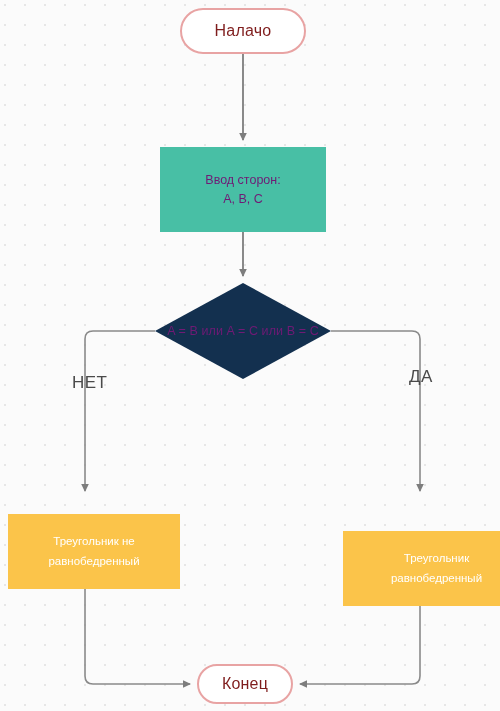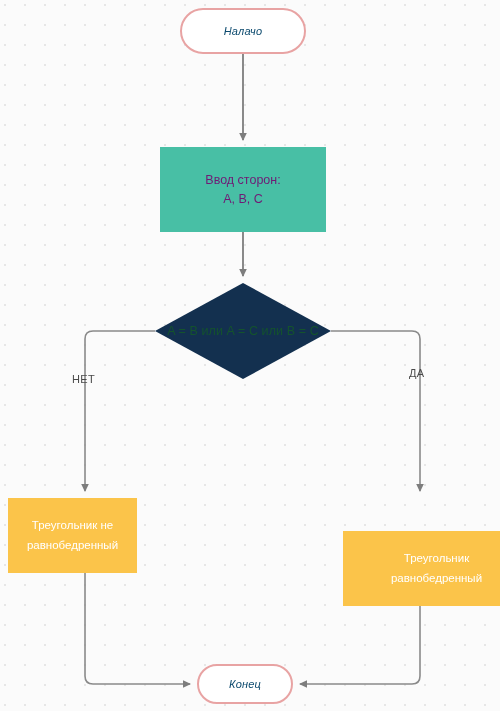--- a/index.html
+++ b/index.html
@@ -54,24 +54,23 @@
     align-items: center;
     justify-content: center;
     text-align: center;
   }
 
   
   .terminator {
     background: #ffffff;
     border: 2px solid #e8a3a3;
     border-radius: 999px;
-    color: #0c4a6e;
-    font-size: 11px;
+    color: #7f1d1d;
+    font-size: 16px;
     letter-spacing: 0.2px;
-    font-style: italic;
   }
 
   
   .process-teal {
     background: #48bfa5;
     color: #701a75;
     font-size: 12.5px;
     line-height: 1.45;
   }
 
@@ -90,31 +89,31 @@
   .decision-shape {
     position: absolute;
     inset: 0;
   }
   .decision-label {
     position: absolute;
     inset: 0;
     display: flex;
     align-items: center;
     justify-content: center;
-    color: #14532d;
+    color: #701a75;
     font-size: 12.5px;
     white-space: nowrap;
     letter-spacing: 0.1px;
   }
 
   
   .edge-label {
     position: absolute;
     z-index: 3;
-    font-size: 11px;
+    font-size: 17px;
     color: #4a4a4a;
     letter-spacing: 0.4px;
     white-space: nowrap;
   }
 
   .multiline { white-space: pre-line; }
 </style>
 </head>
 <body>
 
@@ -151,21 +150,21 @@
 A, B, C</span>
   </div>
 
   <div class="decision-wrap" style="left:155px; top:283px; width:176px; height:96px;">
     <svg class="decision-shape" viewBox="0 0 176 96" width="176" height="96" preserveAspectRatio="none">
       <polygon points="88,0 176,48 88,96 0,48" fill="#13304f"></polygon>
     </svg>
     <div class="decision-label">A = B или A = C или B = C</div>
   </div>
 
-  <div class="node process-amber" style="left:8px; top:498px; width:129px; height:75px;">
+  <div class="node process-amber" style="left:8px; top:514px; width:172px; height:75px;">
     <span class="multiline">Треугольник  не
 равнобедренный</span>
   </div>
 
   <div class="node process-amber" style="left:343px; top:498px; width:187px; height:75px;margin-top:33px;">
     <span class="multiline">Треугольник
 равнобедренный</span>
   </div>
 
   <div class="node terminator" style="left:197px; top:664px; width:96px; height:40px;">

